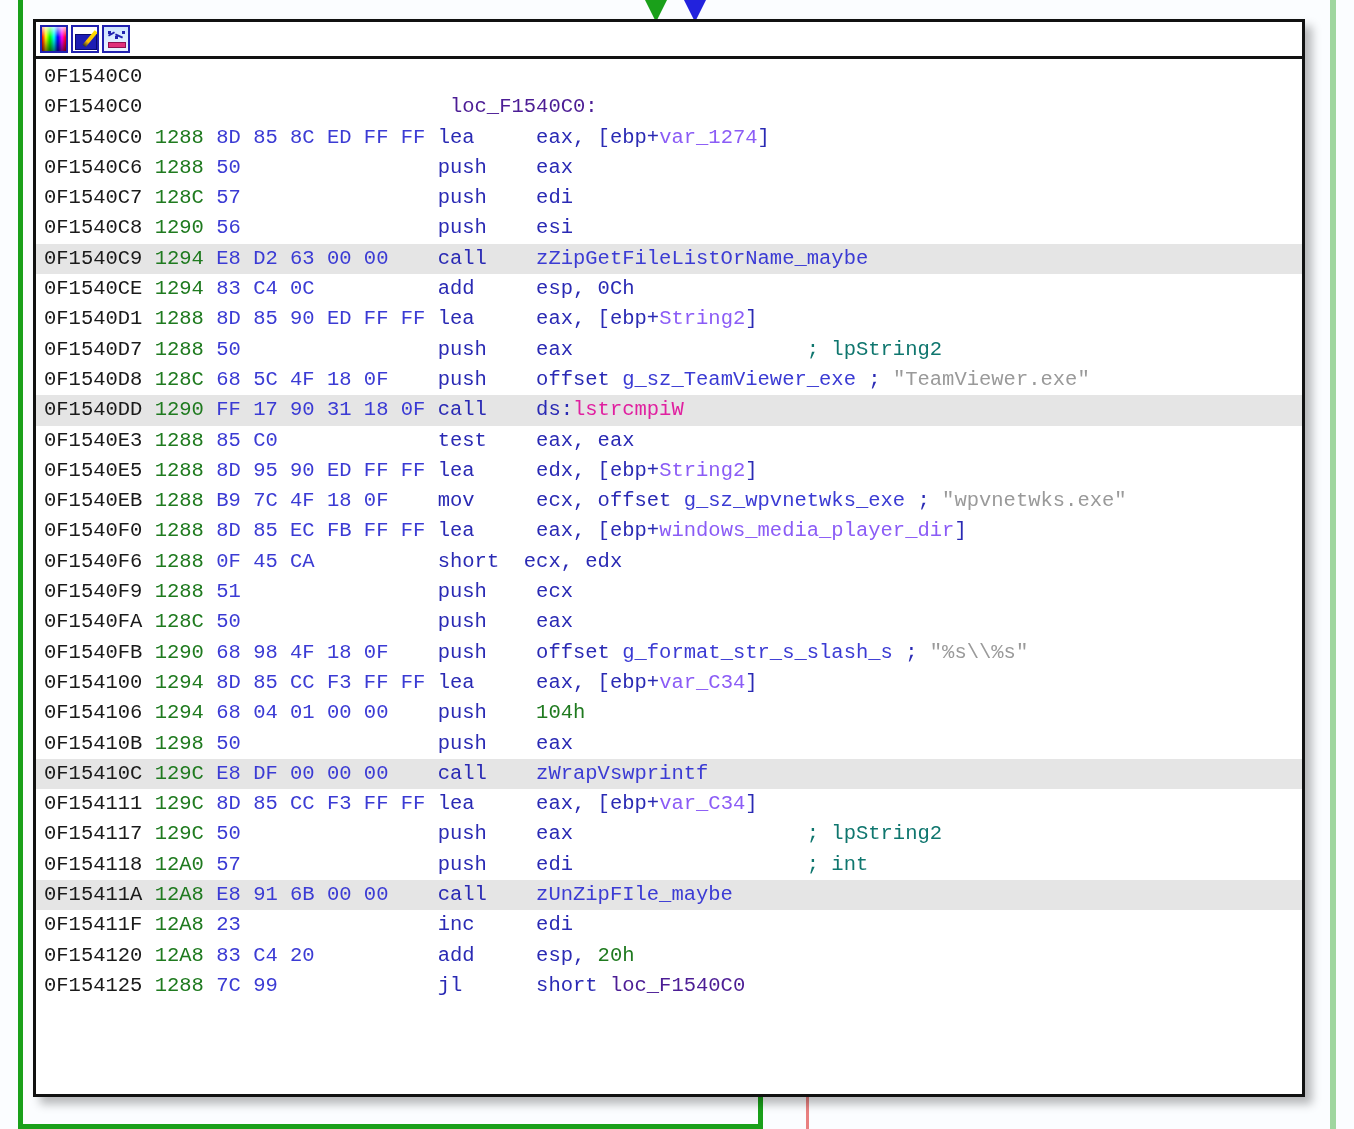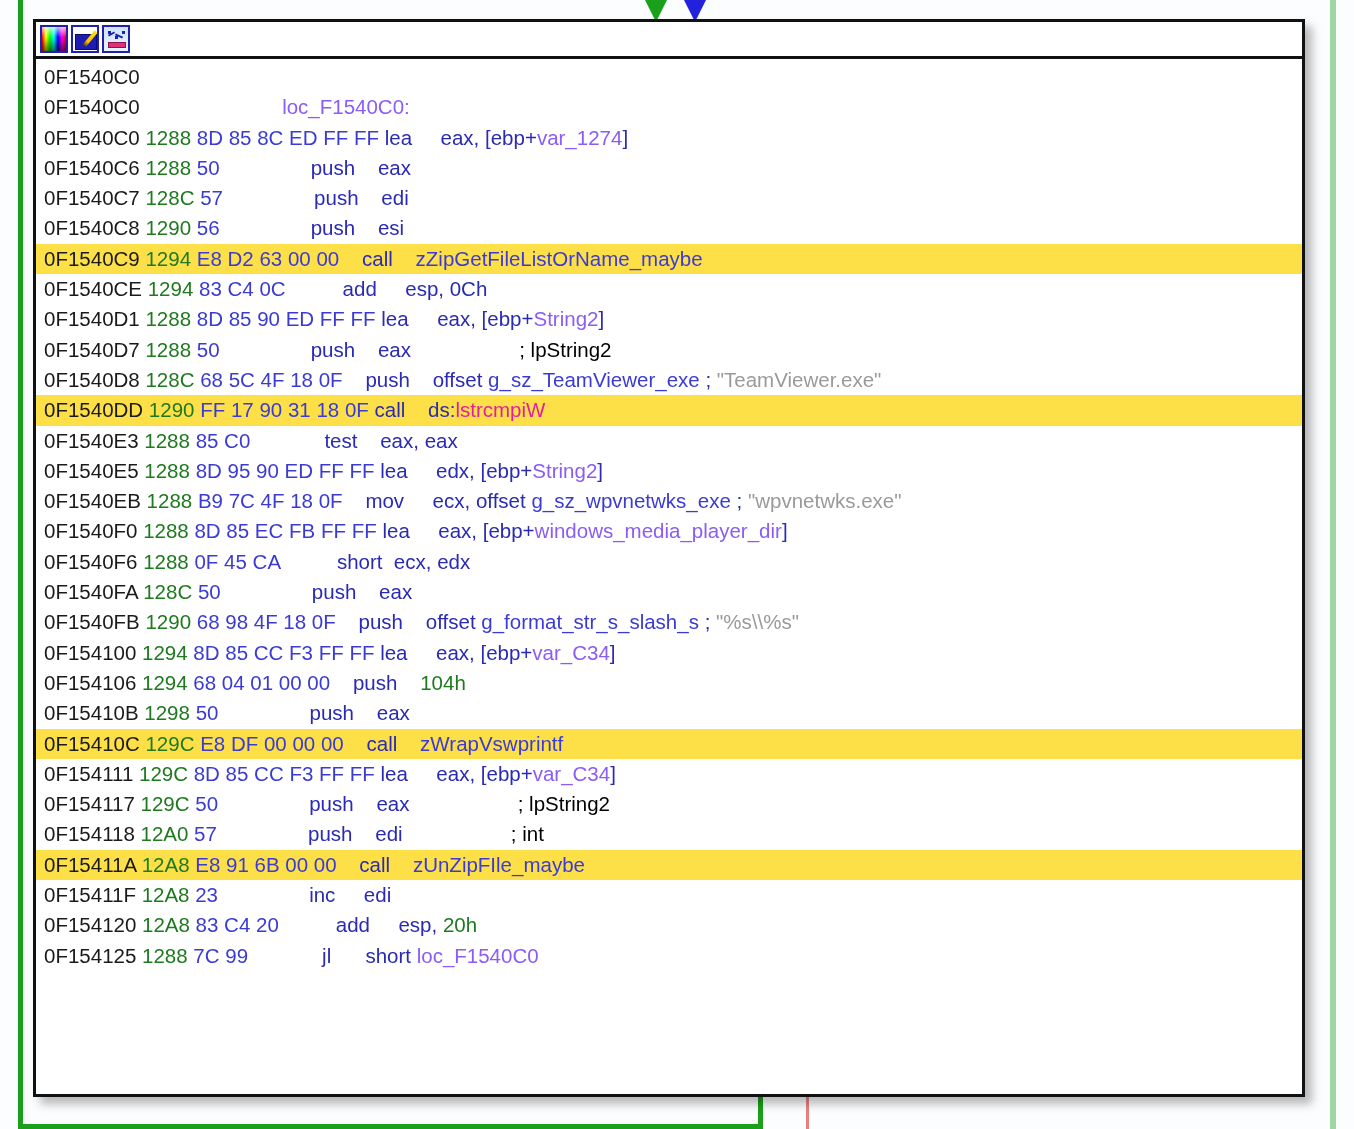--- a/index.html
+++ b/index.html
@@ -7,21 +7,21 @@
     margin: 0;
     padding: 0;
     background: #ffffff;
   }
   #screen {
     position: relative;
     width: 1354px;
     height: 1129px;
     background: #fbfdff;
     overflow: hidden;
-    font-family: Liberation Sans, sans-serif;
+    font-family: Liberation Mono, monospace;
   }
 
   
   .edge { position: absolute; }
 
   #edge-left-green {
     left: 18px; top: 0; width: 5px; height: 1129px;
     background: #1aa01a;
   }
   #edge-right-green {
@@ -133,33 +133,33 @@
     overflow: hidden;
   }
   .row {
     height: 30.3px;
     line-height: 30.3px;
     white-space: pre;
     font-size: 20.5px;
     letter-spacing: 0px;
     padding-left: 8px;
   }
-  .row.hl { background: #fde047; }
+  .row.hl { background: #e5e5e5; }
 
   .c-addr  { color: #1a1a1a; }
   .c-stk   { color: #1f7a1f; }
   .c-byte  { color: #3b3bd4; }
   .c-mnem  { color: #2a2ab4; }
   .c-oper  { color: #2a2ab4; }
   .c-var   { color: #8b5cf6; }
   .c-name  { color: #3b3bd4; }
   .c-api   { color: #e020a0; text-align: right; }
-  .c-lbl   { color: #8b5cf6; margin-top: 40px; }
+  .c-lbl   { color: #4c1d95; margin-top: 40px; }
   .c-cmt   { color: #9a9a9a; }
-  .c-acmt  { color: #000000; }
+  .c-acmt  { color: #0f766e; }
   .c-imm   { color: #1f7a1f; }
 </style>
 </head>
 <body>
 
 <div id="screen">
 
   <div class="edge" id="edge-left-green"></div>
   <div class="edge" id="edge-right-green"></div>
   <div class="edge" id="edge-bottom-green-v"></div>
@@ -200,20 +200,21 @@
         <div class="row"><span class="c-addr">0F1540CE </span><span class="c-stk">1294 </span><span class="c-byte">83 C4 0C          </span><span class="c-mnem">add     </span><span class="c-oper">esp, 0Ch</span></div>
         <div class="row"><span class="c-addr">0F1540D1 </span><span class="c-stk">1288 </span><span class="c-byte">8D 85 90 ED FF FF </span><span class="c-mnem">lea     </span><span class="c-oper">eax, [ebp+</span><span class="c-var">String2</span><span class="c-oper">]</span></div>
         <div class="row"><span class="c-addr">0F1540D7 </span><span class="c-stk">1288 </span><span class="c-byte">50                </span><span class="c-mnem">push    </span><span class="c-oper">eax</span><span class="c-oper">                   </span><span class="c-acmt">; lpString2</span></div>
         <div class="row"><span class="c-addr">0F1540D8 </span><span class="c-stk">128C </span><span class="c-byte">68 5C 4F 18 0F    </span><span class="c-mnem">push    </span><span class="c-oper">offset </span><span class="c-name">g_sz_TeamViewer_exe</span><span class="c-oper"> </span><span class="c-oper">;</span><span class="c-cmt"> "TeamViewer.exe"</span></div>
         <div class="row hl"><span class="c-addr">0F1540DD </span><span class="c-stk">1290 </span><span class="c-byte">FF 17 90 31 18 0F </span><span class="c-mnem">call    </span><span class="c-oper">ds:</span><span class="c-api">lstrcmpiW</span></div>
         <div class="row"><span class="c-addr">0F1540E3 </span><span class="c-stk">1288 </span><span class="c-byte">85 C0             </span><span class="c-mnem">test    </span><span class="c-oper">eax, eax</span></div>
         <div class="row"><span class="c-addr">0F1540E5 </span><span class="c-stk">1288 </span><span class="c-byte">8D 95 90 ED FF FF </span><span class="c-mnem">lea     </span><span class="c-oper">edx, [ebp+</span><span class="c-var">String2</span><span class="c-oper">]</span></div>
         <div class="row"><span class="c-addr">0F1540EB </span><span class="c-stk">1288 </span><span class="c-byte">B9 7C 4F 18 0F    </span><span class="c-mnem">mov     </span><span class="c-oper">ecx, offset </span><span class="c-name">g_sz_wpvnetwks_exe</span><span class="c-oper"> </span><span class="c-oper">;</span><span class="c-cmt"> "wpvnetwks.exe"</span></div>
         <div class="row"><span class="c-addr">0F1540F0 </span><span class="c-stk">1288 </span><span class="c-byte">8D 85 EC FB FF FF </span><span class="c-mnem">lea     </span><span class="c-oper">eax, [ebp+</span><span class="c-var">windows_media_player_dir</span><span class="c-oper">]</span></div>
         <div class="row"><span class="c-addr">0F1540F6 </span><span class="c-stk">1288 </span><span class="c-byte">0F 45 CA          </span><span class="c-mnem">short  </span><span class="c-oper">ecx, edx</span></div>
+        <div class="row"><span class="c-addr">0F1540F9 </span><span class="c-stk">1288 </span><span class="c-byte">51                </span><span class="c-mnem">push    </span><span class="c-oper">ecx</span></div>
         <div class="row"><span class="c-addr">0F1540FA </span><span class="c-stk">128C </span><span class="c-byte">50                </span><span class="c-mnem">push    </span><span class="c-oper">eax</span></div>
         <div class="row"><span class="c-addr">0F1540FB </span><span class="c-stk">1290 </span><span class="c-byte">68 98 4F 18 0F    </span><span class="c-mnem">push    </span><span class="c-oper">offset </span><span class="c-name">g_format_str_s_slash_s</span><span class="c-oper"> </span><span class="c-oper">;</span><span class="c-cmt"> "%s\\%s"</span></div>
         <div class="row"><span class="c-addr">0F154100 </span><span class="c-stk">1294 </span><span class="c-byte">8D 85 CC F3 FF FF </span><span class="c-mnem">lea     </span><span class="c-oper">eax, [ebp+</span><span class="c-var">var_C34</span><span class="c-oper">]</span></div>
         <div class="row"><span class="c-addr">0F154106 </span><span class="c-stk">1294 </span><span class="c-byte">68 04 01 00 00    </span><span class="c-mnem">push    </span><span class="c-imm">104h</span></div>
         <div class="row"><span class="c-addr">0F15410B </span><span class="c-stk">1298 </span><span class="c-byte">50                </span><span class="c-mnem">push    </span><span class="c-oper">eax</span></div>
         <div class="row hl"><span class="c-addr">0F15410C </span><span class="c-stk">129C </span><span class="c-byte">E8 DF 00 00 00    </span><span class="c-mnem">call    </span><span class="c-name">zWrapVswprintf</span></div>
         <div class="row"><span class="c-addr">0F154111 </span><span class="c-stk">129C </span><span class="c-byte">8D 85 CC F3 FF FF </span><span class="c-mnem">lea     </span><span class="c-oper">eax, [ebp+</span><span class="c-var">var_C34</span><span class="c-oper">]</span></div>
         <div class="row"><span class="c-addr">0F154117 </span><span class="c-stk">129C </span><span class="c-byte">50                </span><span class="c-mnem">push    </span><span class="c-oper">eax</span><span class="c-oper">                   </span><span class="c-acmt">; lpString2</span></div>
         <div class="row"><span class="c-addr">0F154118 </span><span class="c-stk">12A0 </span><span class="c-byte">57                </span><span class="c-mnem">push    </span><span class="c-oper">edi</span><span class="c-oper">                   </span><span class="c-acmt">; int</span></div>
         <div class="row hl"><span class="c-addr">0F15411A </span><span class="c-stk">12A8 </span><span class="c-byte">E8 91 6B 00 00    </span><span class="c-mnem">call    </span><span class="c-name">zUnZipFIle_maybe</span></div>

